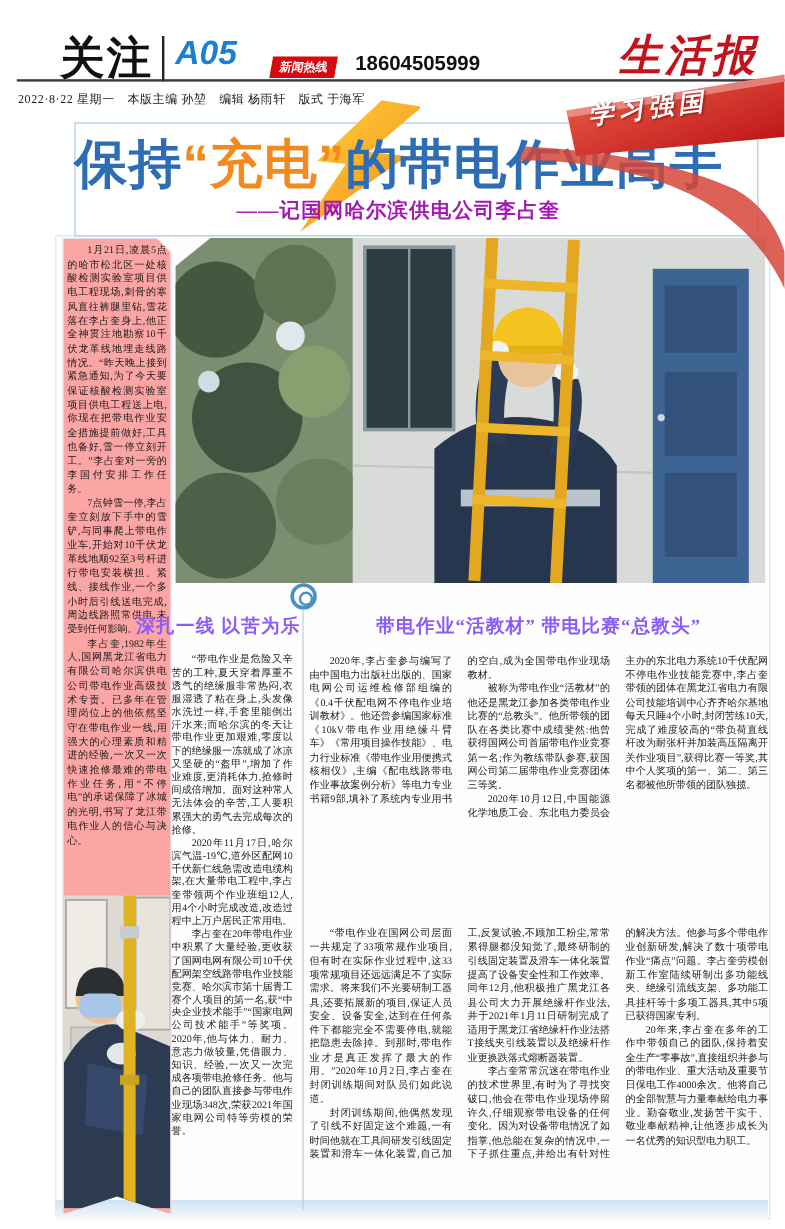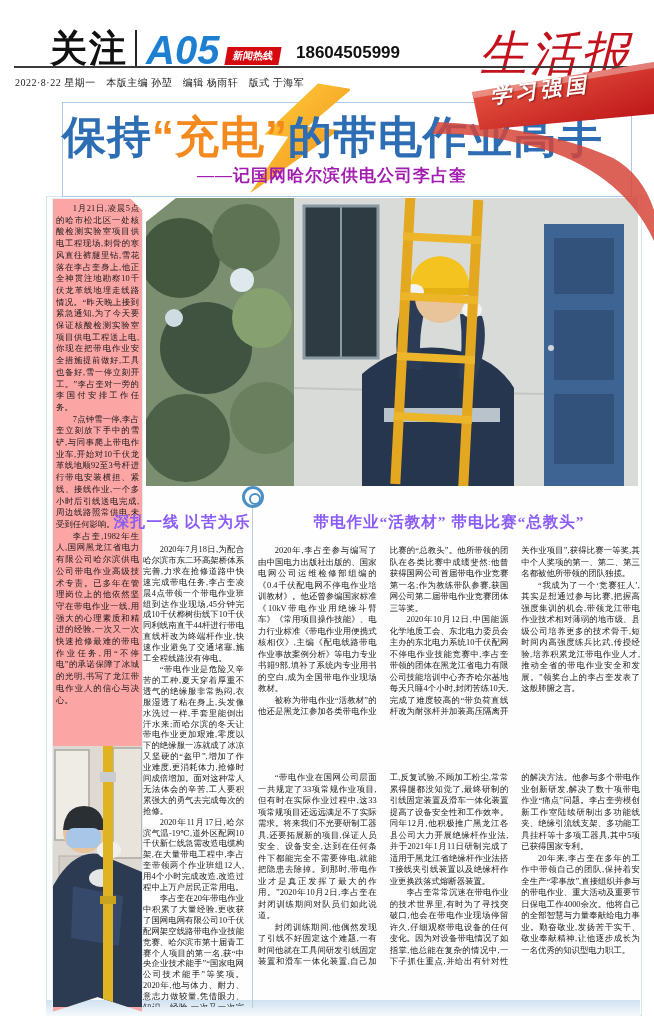--- a/index.html
+++ b/index.html
@@ -2,27 +2,27 @@
 <html><head>
 <meta charset="utf-8">
 <style>
   html,body{margin:0;padding:0;background:#ffffff;}
   #page{position:relative;width:654px;height:1024px;background:#fff;overflow:hidden;
         font-family:"Liberation Serif","DejaVu Serif",serif;color:#1c1c1c;}
 
   
   .hdr-section{position:absolute;left:50px;top:24px;font-size:37px;font-weight:bold;color:#111;letter-spacing:2px;}
   .hdr-divider{position:absolute;left:135px;top:30px;width:2px;height:38px;background:#222;}
-  .hdr-page{position:absolute;left:146px;top:28px;font-size:40px;font-weight:bold;font-style:italic;
+  .hdr-page{position:absolute;left:146px;top:28px;font-size:28px;font-weight:bold;font-style:italic;
             color:#1d7fd1;font-family:"Liberation Sans",sans-serif;}
   .hotline-badge{position:absolute;left:226px;top:47px;background:#d40a10;color:#fff;font-size:10px;
             padding:2px 7px;transform:skewX(-10deg);font-family:"Liberation Sans",sans-serif;font-weight:bold;}
   .hotline-num{position:absolute;left:296px;top:43px;font-size:17px;font-weight:bold;
             font-family:"Liberation Sans",sans-serif;color:#111;}
-  .masthead{position:absolute;right:22px;top:22px;font-size:48px;font-weight:400;font-style:italic;
+  .masthead{position:absolute;right:22px;top:22px;font-size:36px;font-weight:700;font-style:italic;
             color:#c8randomize001e;color:#c4121c;letter-spacing:3px;}
   .hdr-rule{position:absolute;left:14px;top:66px;width:640px;height:2px;background:#3a3a3a;}
   .dateline{position:absolute;left:15px;top:76px;font-size:10px;color:#222;letter-spacing:.5px;}
 
   
   .ribbon-wrap{position:absolute;left:428px;top:58px;width:226px;height:185px;z-index:6;pointer-events:none;}
   .ribbon-text{position:absolute;left:62px;top:18px;transform:rotate(-7deg);color:#fff;
       font-size:21px;font-weight:bold;font-style:italic;letter-spacing:4px;z-index:7;
       text-shadow:1px 1px 2px rgba(90,0,0,.6);}
 
@@ -190,30 +190,28 @@
     </svg>
   </div>
 
   <div class="orn"></div>
   <div class="vdiv"></div>
 
   <div class="sec-h sec-h1">深扎一线 以苦为乐</div>
   <div class="sec-h sec-h2">带电作业“活教材” 带电比赛“总教头”</div>
 
   <div class="col-text col-shenzha">
-      <p class="para">2020年7月18日,为配合哈尔滨市东二环高架桥体系完善,力求在抢修道路中快速完成带电任务,李占奎凌晨4点带领一个带电作业班组到达作业现场,45分钟完成10千伏桦树街线下10千伏同利线南直干44杆进行带电直线杆改为终端杆作业,快速作业避免了交通堵塞,施工全程线路没有停电。</p>
       <p class="para">“带电作业是危险又辛苦的工种,夏天穿着厚重不透气的绝缘服非常热闷,衣服湿透了粘在身上,头发像水洗过一样,手套里能倒出汗水来;而哈尔滨的冬天让带电作业更加艰难,零度以下的绝缘服一冻就成了冰凉又坚硬的“盔甲”,增加了作业难度,更消耗体力,抢修时间成倍增加。面对这种常人无法体会的辛苦,工人要积累强大的勇气去完成每次的抢修。</p>
       <p class="para">2020年11月17日,哈尔滨气温-19℃,道外区配网10千伏新仁线急需改造电缆构架,在大量带电工程中,李占奎带领两个作业班组12人,用4个小时完成改造,改造过程中上万户居民正常用电。</p>
       <p class="para">李占奎在20年带电作业中积累了大量经验,更收获了国网电网有限公司10千伏配网架空线路带电作业技能竞赛、哈尔滨市第十届青工赛个人项目的第一名,获“中央企业技术能手”“国家电网公司技术能手”等奖项。2020年,他与体力、耐力、意志力做较量,凭借眼力、知识、经验,一次又一次完成各项带电抢修任务。他与自己的团队直接参与带电作业现场348次,荣获2021年国家电网公司特等劳模的荣誉。</p>
     </div>
   <div class="col-text col-bisai">
       <p class="para">2020年,李占奎参与编写了由中国电力出版社出版的、国家电网公司运维检修部组编的《0.4千伏配电网不停电作业培训教材》。他还曾参编国家标准《10kV带电作业用绝缘斗臂车》《常用项目操作技能》、电力行业标准《带电作业用便携式核相仪》,主编《配电线路带电作业事故案例分析》等电力专业书籍9部,填补了系统内专业用书的空白,成为全国带电作业现场教材。</p>
       <p class="para">被称为带电作业“活教材”的他还是黑龙江参加各类带电作业比赛的“总教头”。他所带领的团队在各类比赛中成绩斐然:他曾获得国网公司首届带电作业竞赛第一名;作为教练带队参赛,获国网公司第二届带电作业竞赛团体三等奖。</p>
       <p class="para">2020年10月12日,中国能源化学地质工会、东北电力委员会主办的东北电力系统10千伏配网不停电作业技能竞赛中,李占奎带领的团体在黑龙江省电力有限公司技能培训中心齐齐哈尔基地每天只睡4个小时,封闭苦练10天,完成了难度较高的“带负荷直线杆改为耐张杆并加装高压隔离开关作业项目”,获得比赛一等奖,其中个人奖项的第一、第二、第三名都被他所带领的团队独揽。</p>
-      <p class="para">“我成为了一个‘竞赛狂人’,其实是想通过参与比赛,把握高强度集训的机会,带领龙江带电作业技术相对薄弱的地市级、县级公司培养更多的技术骨干,短时间内高强度练兵比武,传授经验,培养积累龙江带电作业人才,推动全省的带电作业安全和发展。”领奖台上的李占奎发表了这般肺腑之言。</p>
     </div>
   <div class="col-text col-shiyong">
       <p class="para">“带电作业在国网公司层面一共规定了33项常规作业项目,但有时在实际作业过程中,这33项常规项目还远远满足不了实际需求。将来我们不光要研制工器具,还要拓展新的项目,保证人员安全、设备安全,达到在任何条件下都能完全不需要停电,就能把隐患去除掉。到那时,带电作业才是真正发挥了最大的作用。”2020年10月2日,李占奎在封闭训练期间对队员们如此说道。</p>
       <p class="para">封闭训练期间,他偶然发现了引线不好固定这个难题,一有时间他就在工具间研发引线固定装置和滑车一体化装置,自己加工,反复试验,不顾加工粉尘,常常累得腿都没知觉了,最终研制的引线固定装置及滑车一体化装置提高了设备安全性和工作效率。同年12月,他积极推广黑龙江各县公司大力开展绝缘杆作业法,并于2021年1月11日研制完成了适用于黑龙江省绝缘杆作业法搭T接线夹引线装置以及绝缘杆作业更换跌落式熔断器装置。</p>
       <p class="para">李占奎常常沉迷在带电作业的技术世界里,有时为了寻找突破口,他会在带电作业现场停留许久,仔细观察带电设备的任何变化。因为对设备带电情况了如指掌,他总能在复杂的情况中,一下子抓住重点,并给出有针对性的解决方法。他参与多个带电作业创新研发,解决了数十项带电作业“痛点”问题。李占奎劳模创新工作室陆续研制出多功能线夹、绝缘引流线支架、多功能工具挂杆等十多项工器具,其中5项已获得国家专利。</p>
       <p class="para">20年来,李占奎在多年的工作中带领自己的团队,保持着安全生产“零事故”,直接组织并参与的带电作业、重大活动及重要节日保电工作4000余次。他将自己的全部智慧与力量奉献给电力事业。勤奋敬业,发扬苦干实干、敬业奉献精神,让他逐步成长为一名优秀的知识型电力职工。</p>
     </div>
 
 </div>
 

